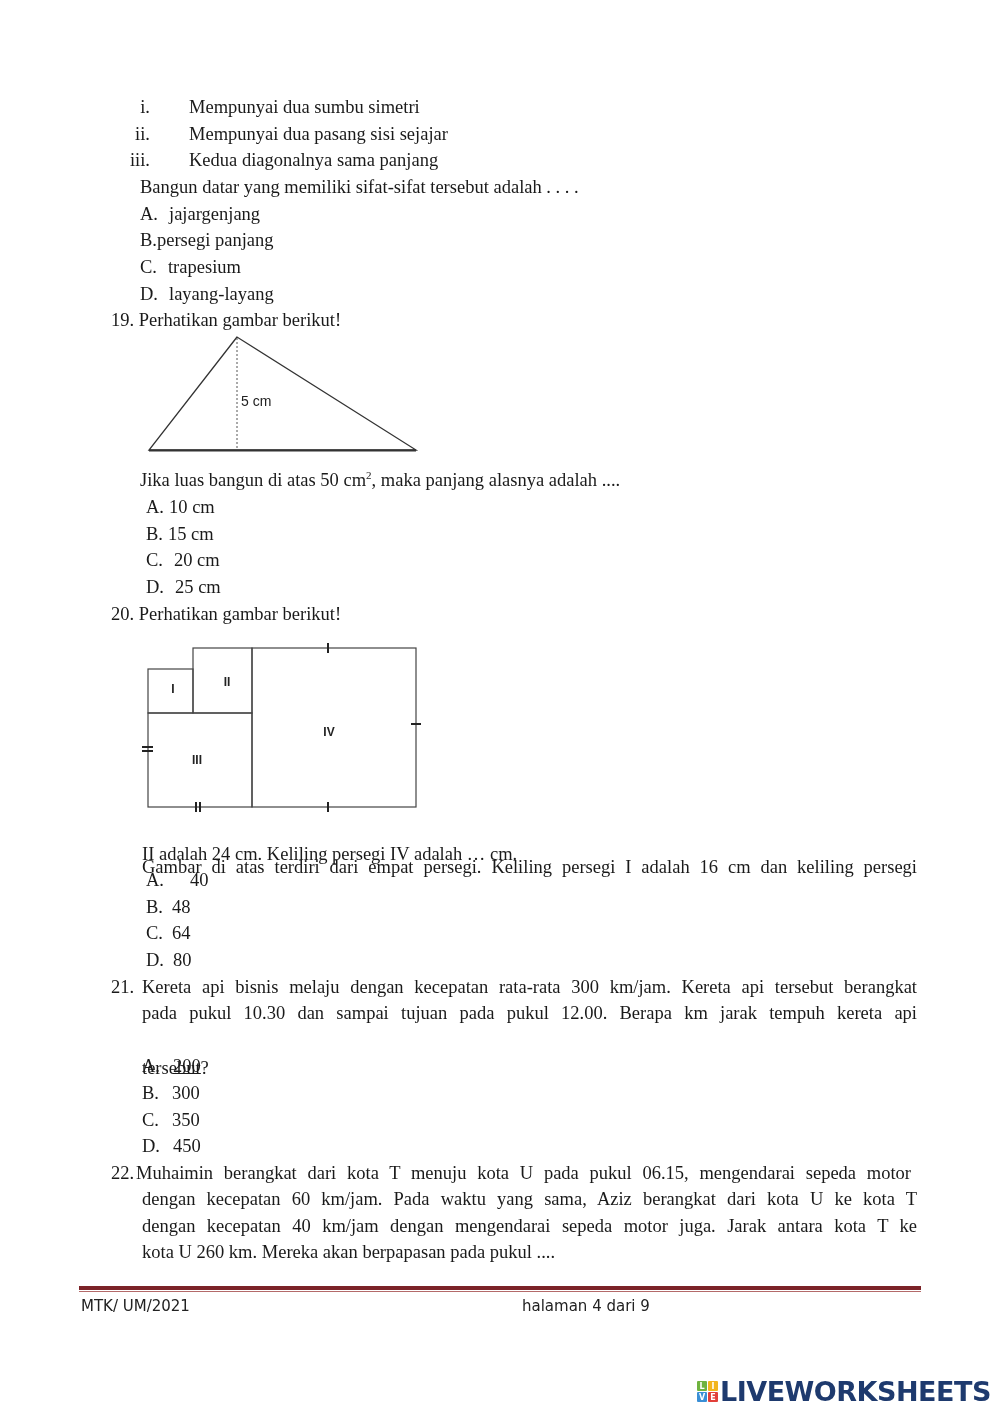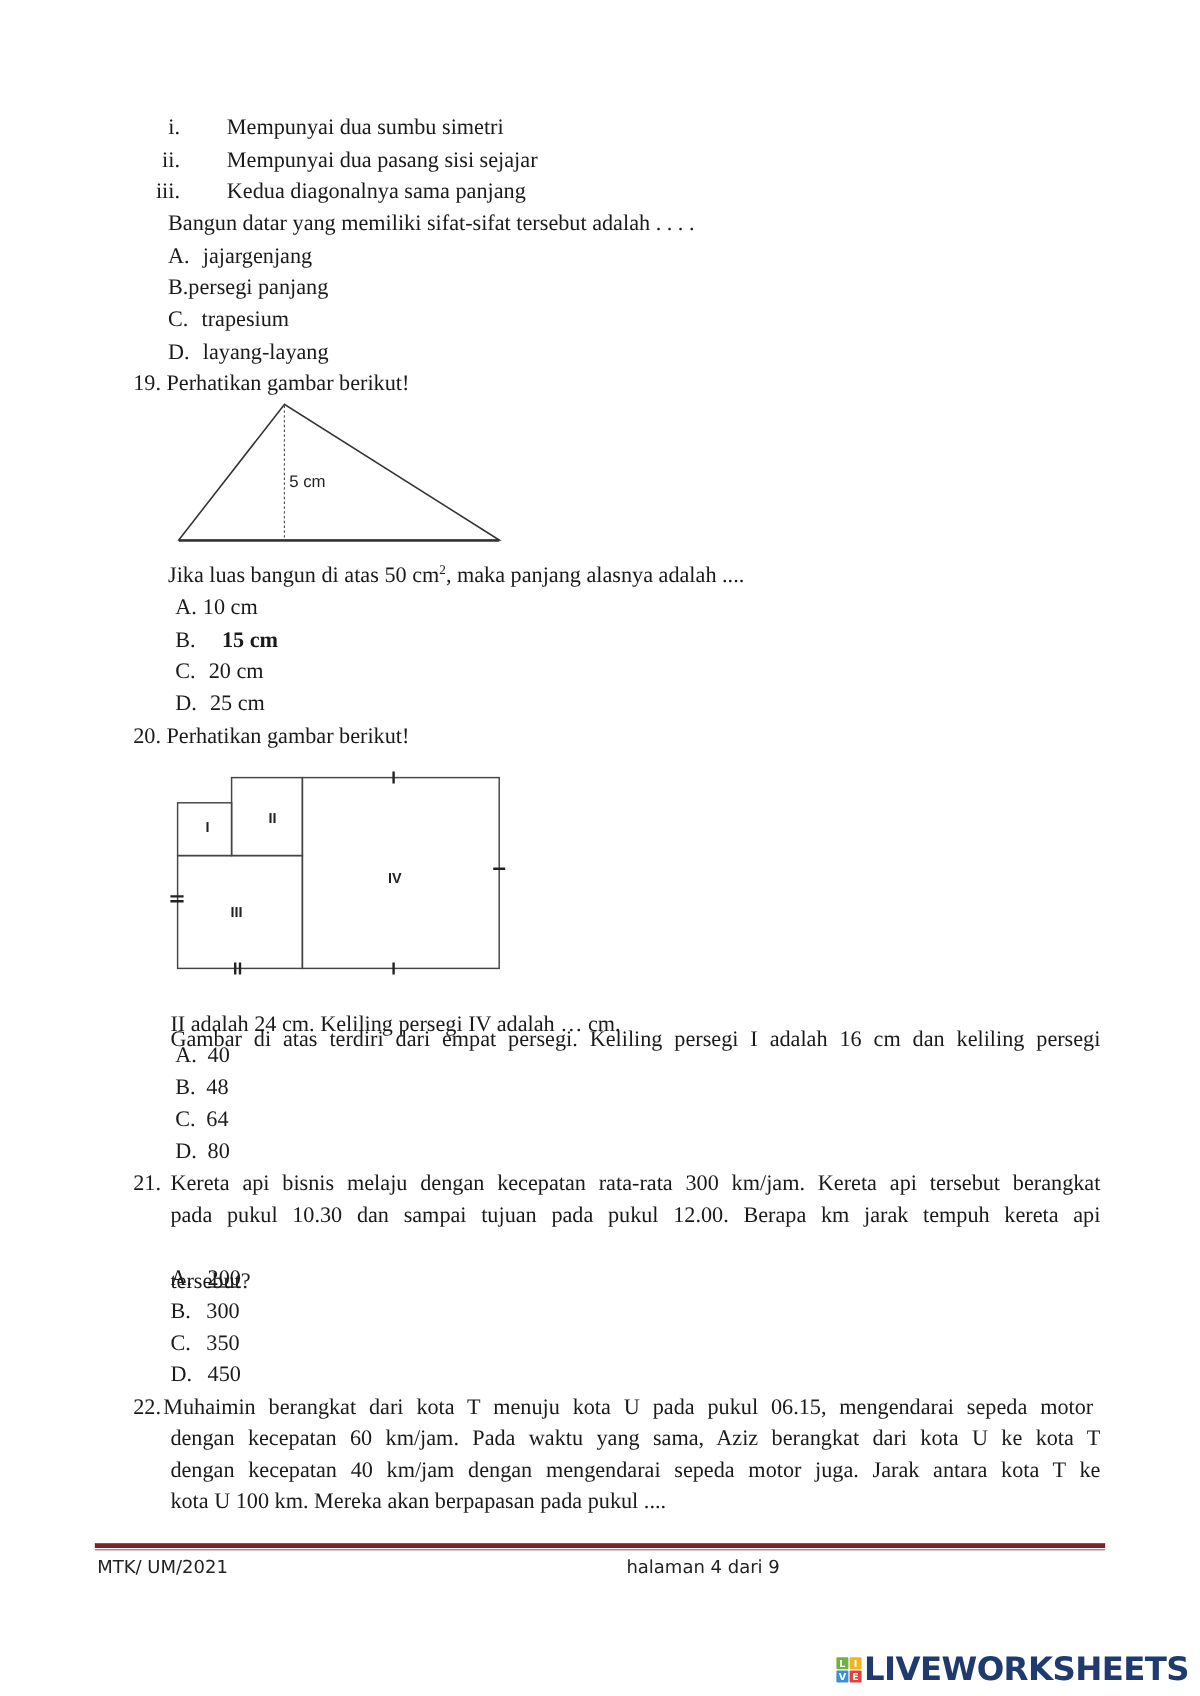--- a/index.html
+++ b/index.html
@@ -52,21 +52,21 @@
   <polygon points="237,337 149,450 416,450" fill="none" stroke="#333" stroke-width="1.3"></polygon>
   <line x1="149" y1="450.5" x2="416" y2="450.5" stroke="#333" stroke-width="2"></line>
   <line x1="237" y1="338" x2="237" y2="450" stroke="#555" stroke-width="1" stroke-dasharray="2,2"></line>
 </svg>
 <div class="abs" style="left:241px;top:393px;font-family:'Liberation Sans',sans-serif;font-size:14px;color:#222;">5 cm</div>
 <div class="abs t" style="left:140px;top:470px;">
   <span>Jika luas bangun di atas 50 cm</span><sup>2</sup><span>, maka panjang alasnya adalah ....</span>
 </div>
 <div>
   <div class="abs t" style="left:146px;top:497px;"><span>A.</span><span style="margin-left:5px;">10 cm</span></div>
-  <div class="abs t" style="left:146px;top:524px;"><span>B.</span><span style="margin-left:22px;font-weight:bold;">15 cm</span></div>
+  <div class="abs t" style="left:146px;top:524px;"><span>B.</span><span style="margin-left:5px;">15 cm</span></div>
   <div class="abs t" style="left:146px;top:550px;"><span>C.</span><span style="margin-left:11px;">20 cm</span></div>
   <div class="abs t" style="left:146px;top:577px;"><span>D.</span><span style="margin-left:11px;">25 cm</span></div>
 </div>
 
 <div class="abs t" style="left:111px;top:604px;">
   <span>20.</span>
   <span>Perhatikan gambar berikut!</span>
 </div>
 <svg class="abs" style="left:135px;top:638px;" width="295" height="180" viewBox="135 638 295 180">
   <g fill="none" stroke="#444" stroke-width="1.2">
@@ -87,42 +87,42 @@
   <g font-family="Liberation Sans, sans-serif" font-weight="bold" font-size="12" fill="#222" text-anchor="middle">
     <text x="173" y="693">I</text>
     <text x="227" y="686">II</text>
     <text x="197" y="764">III</text>
     <text x="329" y="736">IV</text>
   </g>
 </svg>
 <div class="abs t justify" style="left:142px;top:817px;width:775px;margin-top:40px;">Gambar di atas terdiri dari empat persegi. Keliling persegi  I adalah 16 cm dan keliling persegi</div>
 <div class="abs t" style="left:142px;top:844px;">II  adalah  24 cm. Keliling persegi IV adalah … cm.</div>
 <div>
-  <div class="abs t" style="left:146px;top:870px;"><span>A.</span><span style="margin-left:9px;">40</span></div>
+  <div class="abs t" style="left:146px;top:870px;"><span>A.</span><span style="margin-left:26px;">40</span></div>
   <div class="abs t" style="left:146px;top:897px;"><span>B.</span><span style="margin-left:9px;">48</span></div>
   <div class="abs t" style="left:146px;top:923px;"><span>C.</span><span style="margin-left:9px;">64</span></div>
   <div class="abs t" style="left:146px;top:950px;"><span>D.</span><span style="margin-left:9px;">80</span></div>
 </div>
 
 <div class="abs t" style="left:111px;top:977px;">21.</div>
 <div class="abs t justify" style="left:142px;top:977px;width:775px;">Kereta api bisnis melaju dengan kecepatan rata-rata 300 km/jam. Kereta api tersebut berangkat</div>
 <div class="abs t justify" style="left:142px;top:1003px;width:775px;">pada pukul 10.30 dan sampai tujuan pada pukul 12.00. Berapa km jarak tempuh kereta api</div>
 <div class="abs t" style="left:142px;top:1058px;">tersebut?</div>
 <div>
   <div class="abs t" style="left:142px;top:1056px;"><span>A.</span><span style="margin-left:13px;text-decoration:underline;">200</span></div>
   <div class="abs t" style="left:142px;top:1083px;"><span>B.</span><span style="margin-left:13px;">300</span></div>
   <div class="abs t" style="left:142px;top:1110px;"><span>C.</span><span style="margin-left:13px;">350</span></div>
   <div class="abs t" style="left:142px;top:1136px;"><span>D.</span><span style="margin-left:13px;">450</span></div>
 </div>
 
 <div class="abs t" style="left:111px;top:1163px;">22.</div>
 <div class="abs t justify" style="left:136px;top:1163px;width:775px;">Muhaimin berangkat dari kota T menuju kota U pada pukul 06.15, mengendarai sepeda motor</div>
 <div class="abs t justify" style="left:142px;top:1189px;width:775px;">dengan kecepatan 60 km/jam. Pada waktu yang sama, Aziz berangkat dari kota U ke kota T</div>
 <div class="abs t justify" style="left:142px;top:1216px;width:775px;">dengan kecepatan 40 km/jam dengan mengendarai sepeda motor juga. Jarak antara kota T ke</div>
-<div class="abs t" style="left:142px;top:1242px;">kota U 100 km. Mereka akan berpapasan pada pukul ....</div>
+<div class="abs t" style="left:142px;top:1242px;">kota U 260 km. Mereka akan berpapasan pada pukul ....</div>
 
 <div class="footer-rule-thick"></div>
 <div class="footer-rule-thin"></div>
 <div class="abs footer-text" style="left:81px;top:1297px;">MTK/ UM/2021</div>
 <div class="abs footer-text" style="left:522px;top:1297px;">halaman 4 dari 9</div>
 
 <div class="logo">
   <div class="logo-grid">
     <div class="logo-cell" style="background:#6fb33f;">L</div>
     <div class="logo-cell" style="background:#f2b51d;">I</div>

